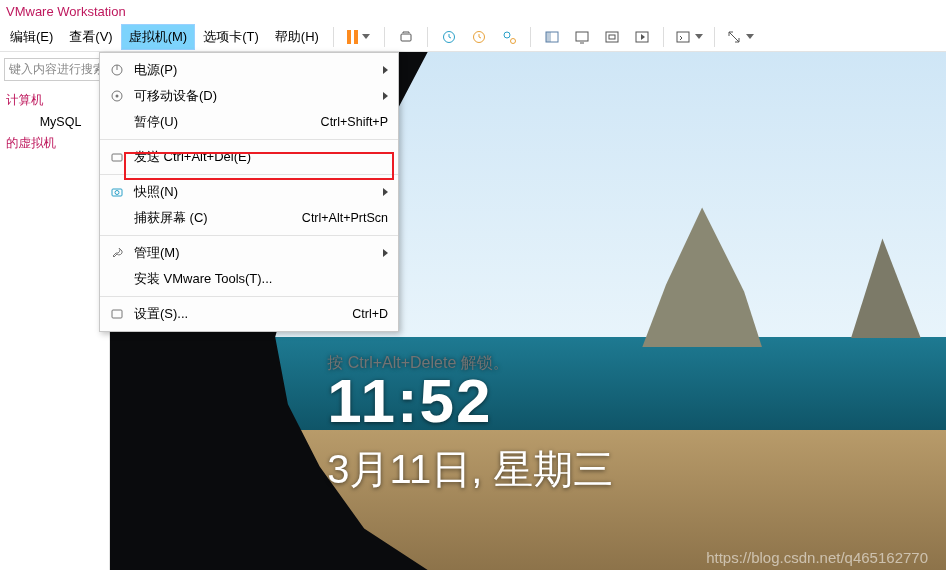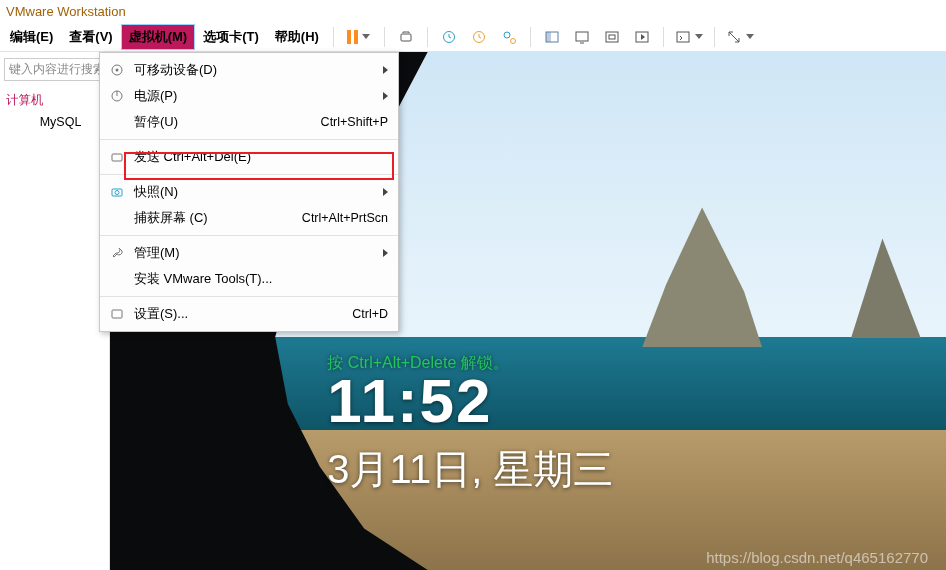--- a/index.html
+++ b/index.html
@@ -7,37 +7,36 @@
     width: 946px; height: 570px;
     font-family: "Microsoft YaHei", "Segoe UI", sans-serif;
     font-size: 13px;
     background: #fff;
     overflow: hidden;
     position: relative;
   }
   .titlebar {
     height: 22px;
     padding: 4px 6px 0 6px;
-    color: #a16207;
+    color: #be185d;
     font-size: 13px;
   }
   .menubar {
     display: flex;
     align-items: center;
     height: 30px;
     padding: 0 2px;
     border-bottom: 1px solid #e3e3e3;
-    font-weight: bold;
   }
   .menuitem {
     padding: 4px 8px;
     cursor: default;
   }
   .menuitem.active {
-    background: #be185d;
+    background: #7dd3fc;
     border: 1px solid #99d1ff;
     padding: 3px 7px;
   }
   .toolbar-sep {
     width: 1px; height: 20px;
     background: #ddd;
     margin: 0 6px;
   }
   .tool-icon {
     display: inline-flex;
@@ -117,21 +116,21 @@
   .rock2{
     position:absolute; right:3%; top:36%;
     width:70px;height:100px;
     background:#7c7a68;
     clip-path: polygon(45% 0,100% 100%,0 100%);
   }
   .unlock-text{
     position:absolute;
     left:26%; top:60%;
     transform:translateY(-50%);
-    color:#22c55e;
+    color:#737373;
     font-size:16px;
     text-shadow:0 0 4px rgba(0,0,0,.6);
   }
   .clock{
     position:absolute;
     left:26%; bottom:14%;
     color:#fff;
     text-shadow:0 1px 4px rgba(0,0,0,.6);
   }
   .clock .time{
@@ -297,20 +296,21 @@
   </div>
 </div>
 
 <div class="body">
   <div class="sidebar">
     <div class="search-row">
       <span>键入内容进行搜索</span>
     </div>
     <div class="tree-item top">计算机</div>
     <div class="tree-item sub">MySQL</div>
+    <div class="tree-item top">的虚拟机</div>
   </div>
 
   <div class="vm-area">
     <div class="desktop">
       <div class="sky"></div>
       <div class="sea"></div>
       <div class="sand"></div>
       <div class="rock1"></div>
       <div class="rock2"></div>
       <div class="cave"></div>
@@ -322,34 +322,34 @@
       <div class="watermark">https://blog.csdn.net/q465162770</div>
     </div>
   </div>
 </div>
 
 <div class="dropdown">
   <div class="dd-row">
     <span class="dd-icon">
       <svg width="14" height="14">
           <circle cx="7" cy="7" r="5" fill="none" stroke="#777"></circle>
+          <line x1="7" y1="2" x2="7" y2="7" stroke="#777"></line>
+        </svg>
+    </span>
+    <span class="dd-label">电源(P)</span>
+    <span class="dd-arrow"></span>
+  </div>
+  <div class="dd-row">
+    <span class="dd-icon">
+      <svg width="14" height="14">
+          <circle cx="7" cy="7" r="5" fill="none" stroke="#777"></circle>
           <circle cx="7" cy="7" r="1.5" fill="#777"></circle>
         </svg>
     </span>
     <span class="dd-label">可移动设备(D)</span>
-    <span class="dd-arrow"></span>
-  </div>
-  <div class="dd-row">
-    <span class="dd-icon">
-      <svg width="14" height="14">
-          <circle cx="7" cy="7" r="5" fill="none" stroke="#777"></circle>
-          <line x1="7" y1="2" x2="7" y2="7" stroke="#777"></line>
-        </svg>
-    </span>
-    <span class="dd-label">电源(P)</span>
     <span class="dd-arrow"></span>
   </div>
   <div class="dd-row">
     <span class="dd-icon"></span>
     <span class="dd-label">暂停(U)</span>
     <span class="dd-accel">Ctrl+Shift+P</span>
   </div>
   <div class="dd-sep"></div>
   <div class="dd-row">
     <span class="dd-icon">

